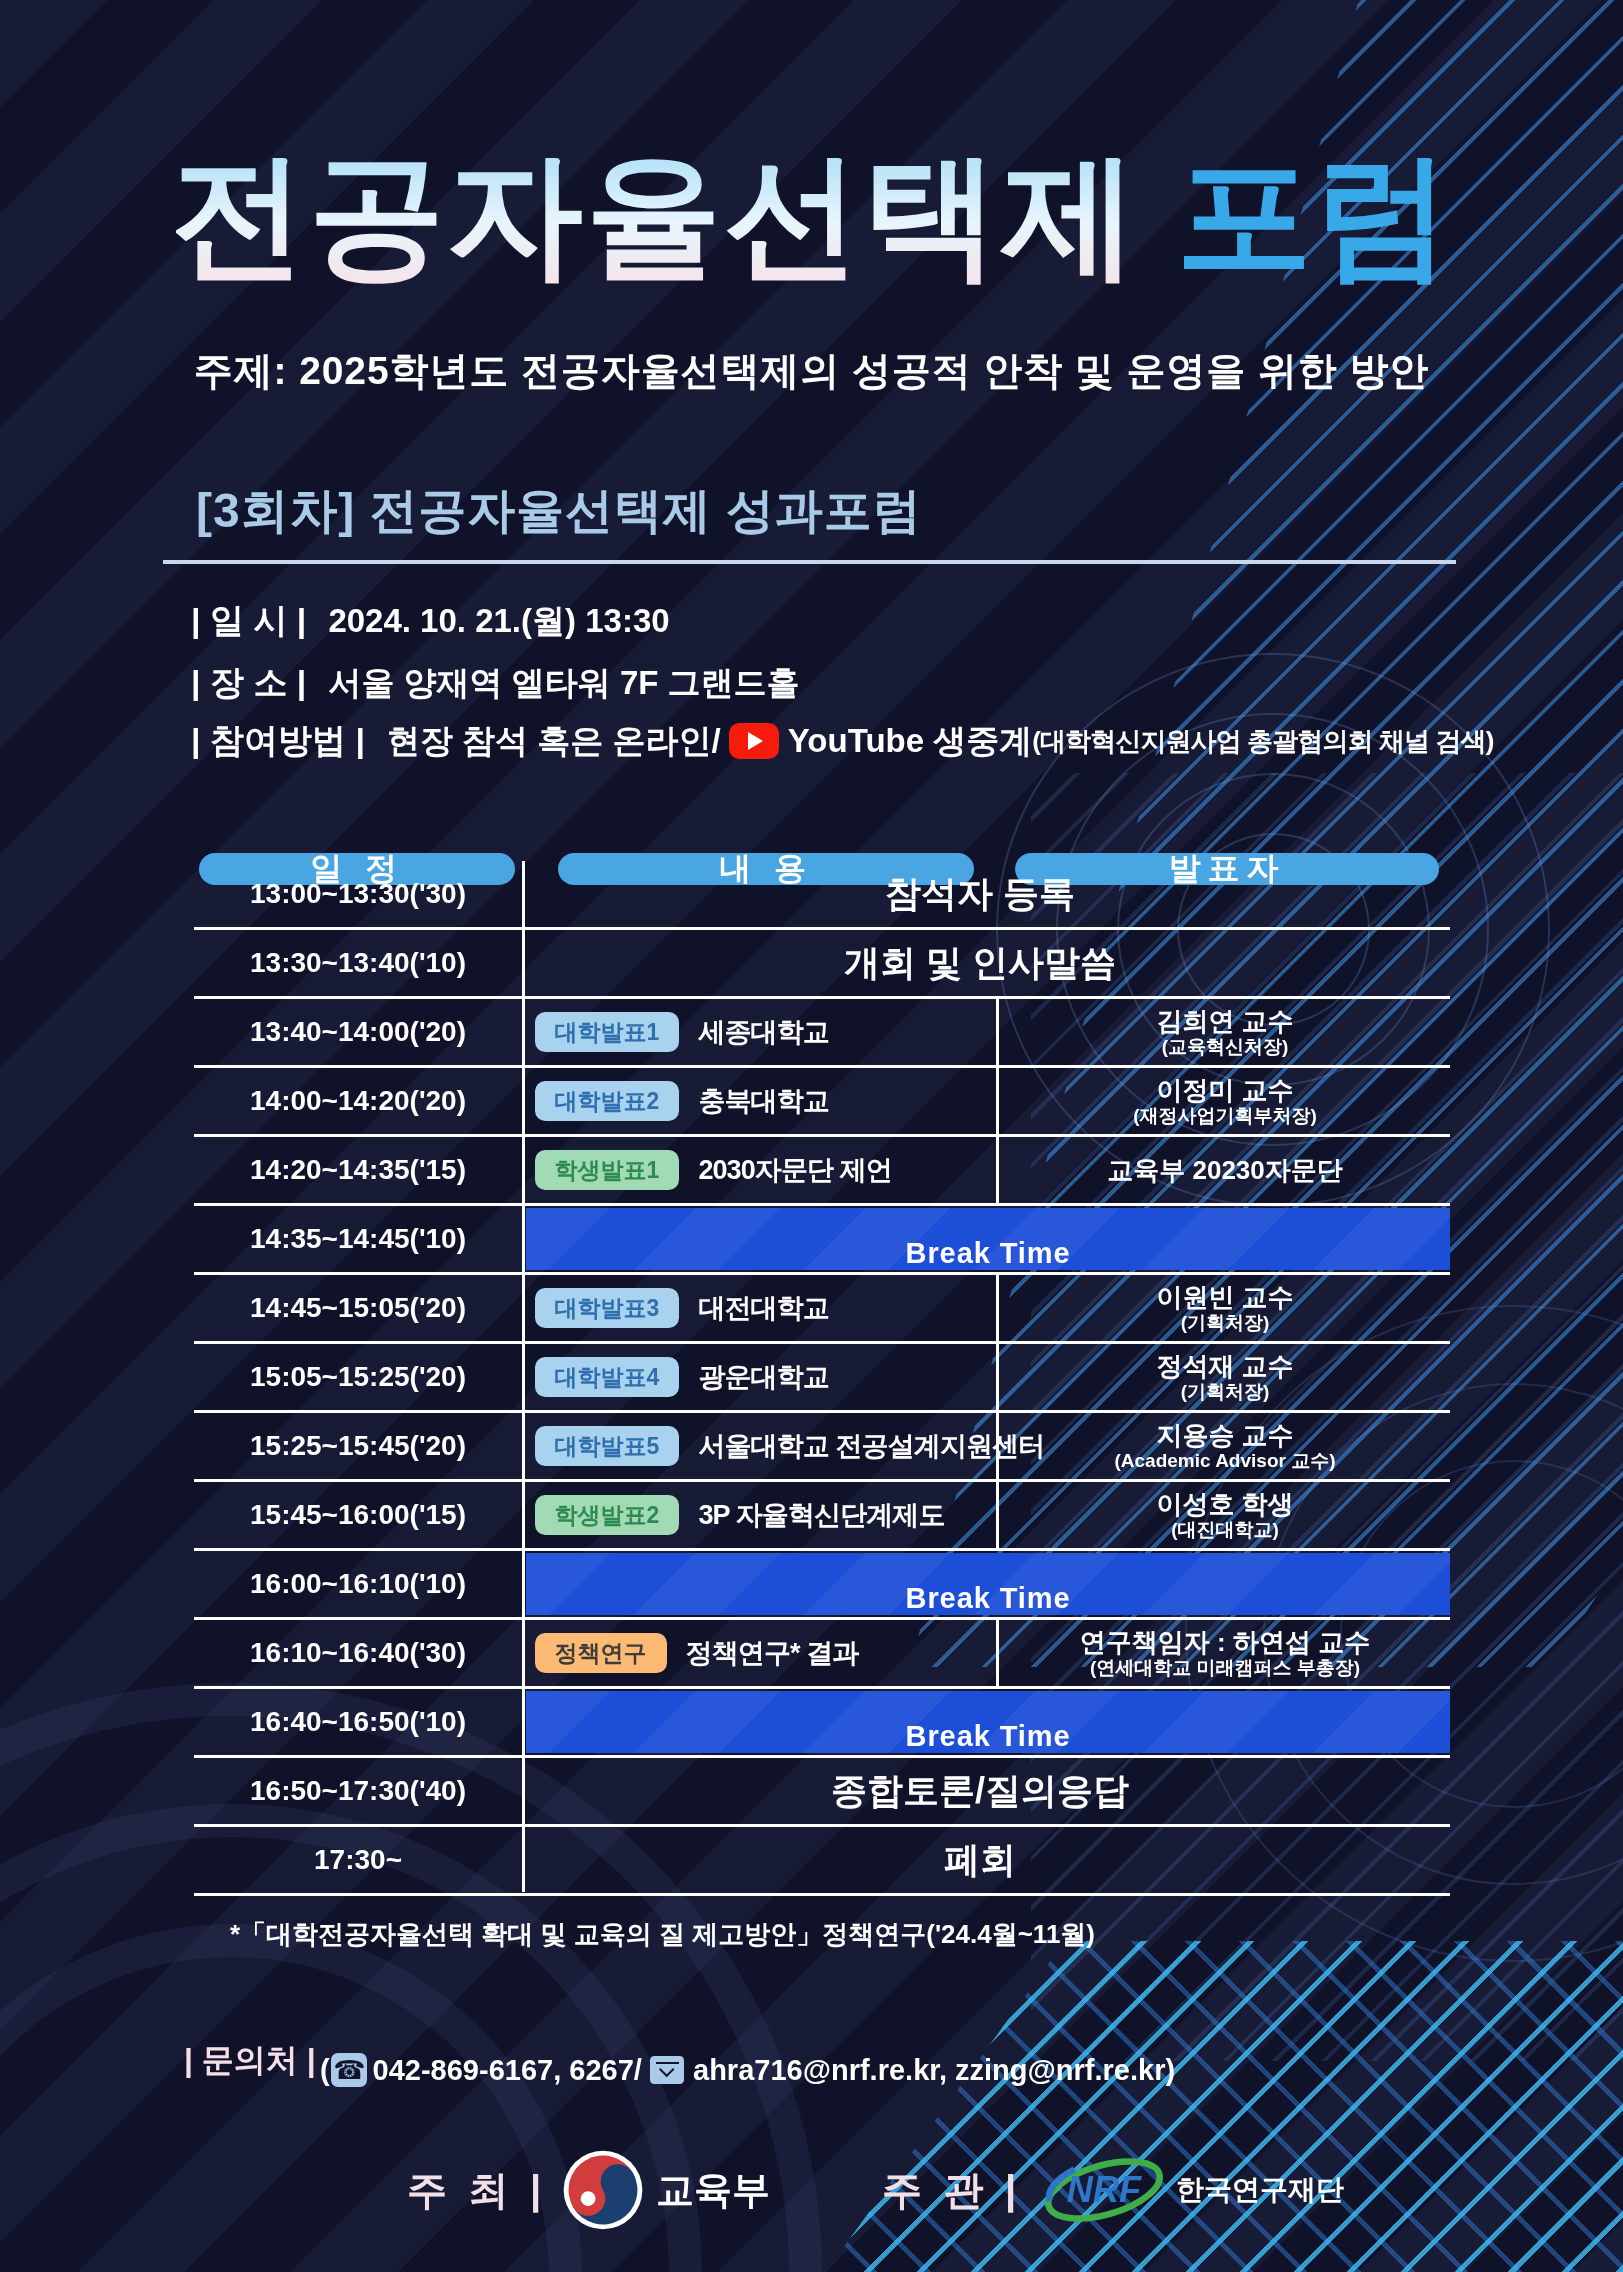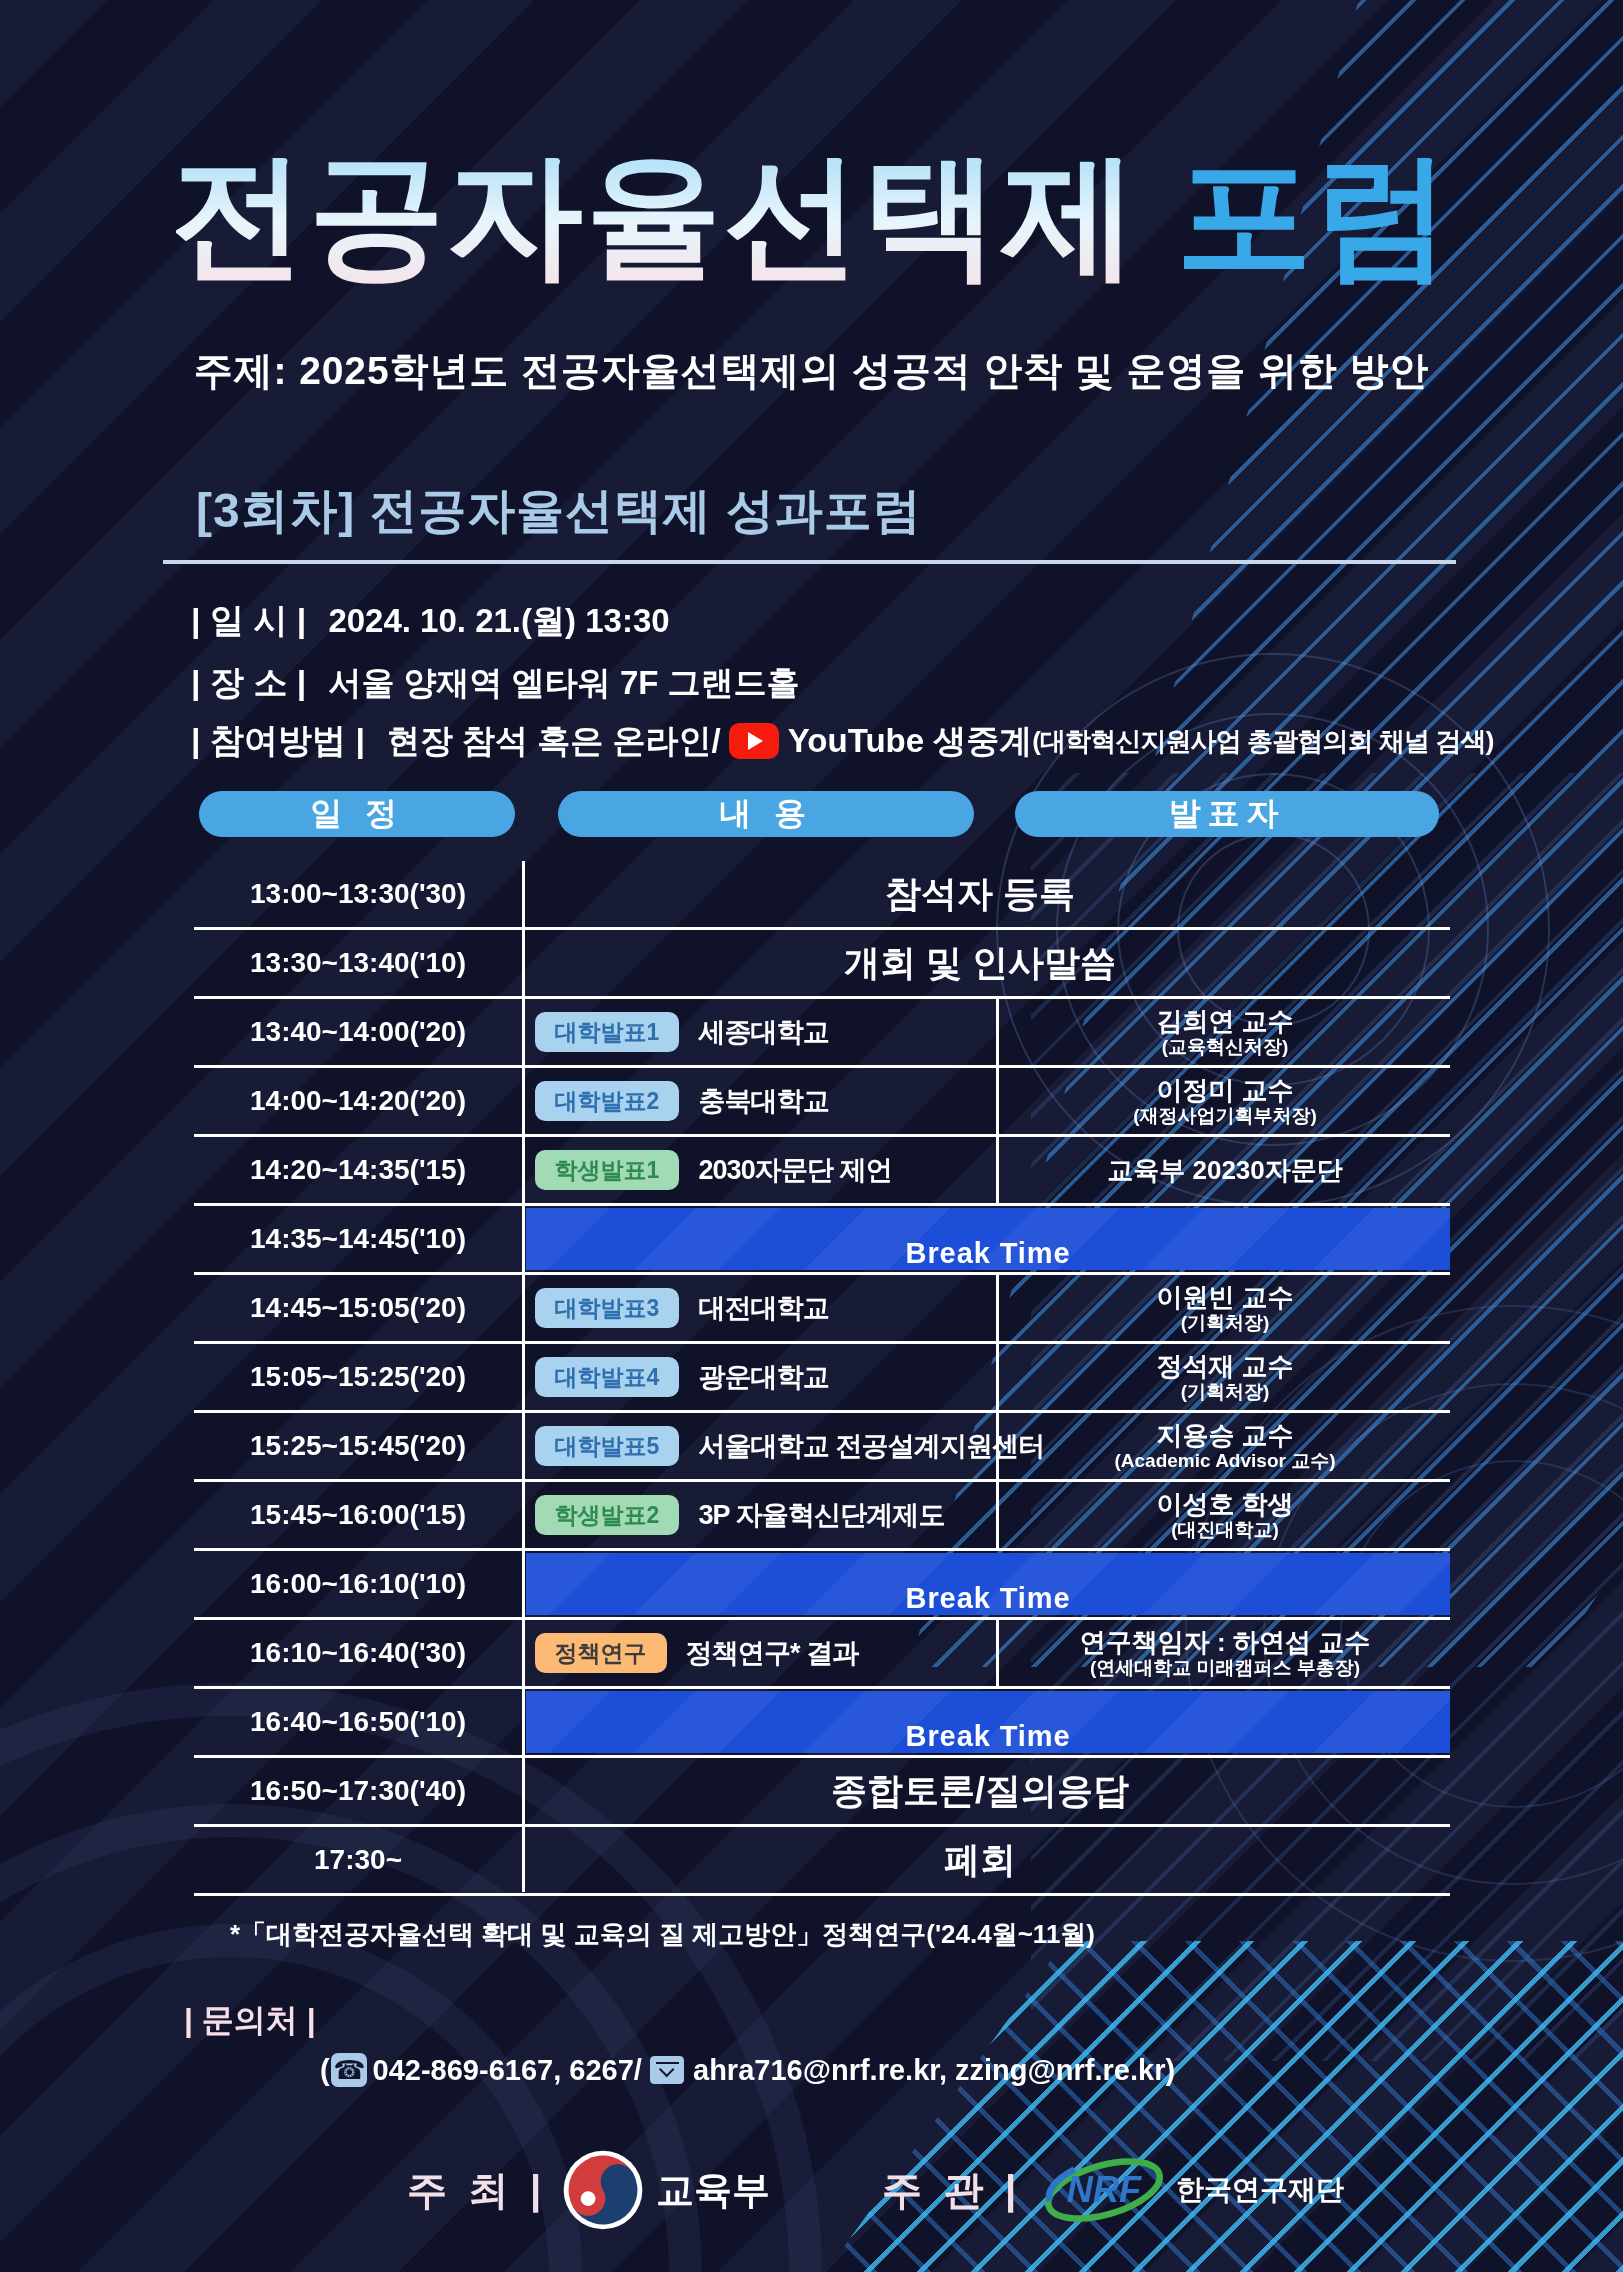--- a/index.html
+++ b/index.html
@@ -41,21 +41,21 @@
   .divider { position:absolute; z-index:2; left:163px; top:560px; width:1293px; height:4.3px; background:#c8d8ea; }
   .info-line { position:absolute; z-index:2; left:191px; display:flex; align-items:center; white-space:nowrap; }
   .info-label { font-size:34px; font-weight:800; margin-right:22px; }
   .info-value { font-size:33px; font-weight:600; }
   .info-note { font-size:26px; font-weight:600; letter-spacing:-0.9px; }
   .yt-icon { display:inline-flex; align-items:center; justify-content:center;
     width:50px; height:36px; border-radius:10.3px; background:#f61c0d; margin:0 8.6px; vertical-align:middle; }
   .yt-icon i { display:block; width:0; height:0; border-left:15.5px solid #fff;
     border-top:9.4px solid transparent; border-bottom:9.4px solid transparent; margin-left:3.4px; }
   
-  .pill { position:absolute; z-index:2; top:791px; height:46px; border-radius:23px; background:#4aa6e2;
+  .pill { position:absolute; z-index:2; top:853px; height:32px; border-radius:23px; background:#4aa6e2;
     display:flex; align-items:center; justify-content:center;
     font-size:32px; font-weight:800; color:#fff; letter-spacing:6.9px; }
   .pill1 { left:199px; width:316px; } .pill2 { left:558px; width:416px; } .pill3 { left:1015px; width:424px; }
   .ttable { position:absolute; z-index:2; left:194px; top:861px; width:1256px; height:1031px; }
   .time-sep { position:absolute; left:328px; top:0; bottom:0; width:3.4px; background:#fff; z-index:3; }
   .trow { position:relative; height:69px; border-bottom:3.4px solid #fff; box-sizing:border-box; }
   .tcell { position:absolute; top:0; bottom:0; display:flex; align-items:center; }
   .time { left:0; width:328px; justify-content:center; font-size:28px; font-weight:700; }
   .talk-content { left:332px; width:471px; }
   .span-content { left:332px; right:16px; justify-content:center; font-size:36px; font-weight:700; }
@@ -70,21 +70,21 @@
   .badge.gray { background:#fdba74; color:#3c3c3c; }
   .ctext { font-size:27px; font-weight:700; margin-left:19px; letter-spacing:-0.9px; white-space:nowrap; }
   .break-bar { position:absolute; left:332px; right:0; top:1.7px; bottom:1.7px; background:#1d4ed8;
     display:flex; align-items:flex-end; justify-content:center; }
   .break-bar::before { content:""; position:absolute; inset:0;
     background:repeating-linear-gradient(135deg, rgba(255,255,255,0.05) 0 60px, transparent 60px 120px); }
   .break-bar span { position:relative; font-size:29px; font-weight:800; letter-spacing:0.9px; }
   
   .footnote { position:absolute; z-index:2; left:230px; top:1917px; font-size:26px; font-weight:600; }
   .inquiry { position:absolute; z-index:2; left:184px; top:1999px; display:flex; align-items:center; white-space:nowrap; }
-  .inquiry .ilabel { font-size:32px; font-weight:800; color:#f6dfe6; margin-right:17px; }
+  .inquiry .ilabel { font-size:32px; font-weight:800; color:#f6dfe6; margin-right:17px;margin-top:40px; }
   .inquiry .iteam { font-size:32px; font-weight:800; }
   .contact { position:absolute; z-index:2; left:320px; top:2053px; display:flex; align-items:center;
     font-size:29px; font-weight:600; white-space:nowrap; }
   .phone-icon { display:inline-flex; align-items:center; justify-content:center; width:36px; height:34px;
     background:#a9cbe9; border-radius:6.9px; color:#12142e; font-size:26px; margin:0 5.2px 0 1.7px; }
   .mail-icon { display:inline-block; width:34px; height:27.5px; background:#a9cbe9; border-radius:4.3px;
     margin:0 8.6px; position:relative; }
   .mail-icon::before { content:""; position:absolute; left:5.2px; right:5.2px; top:6px; height:0;
     border-top:2.6px solid #12142e; }
   .mail-icon::after { content:""; position:absolute; left:10.3px; top:7.7px; width:9.4px; height:9.4px;

